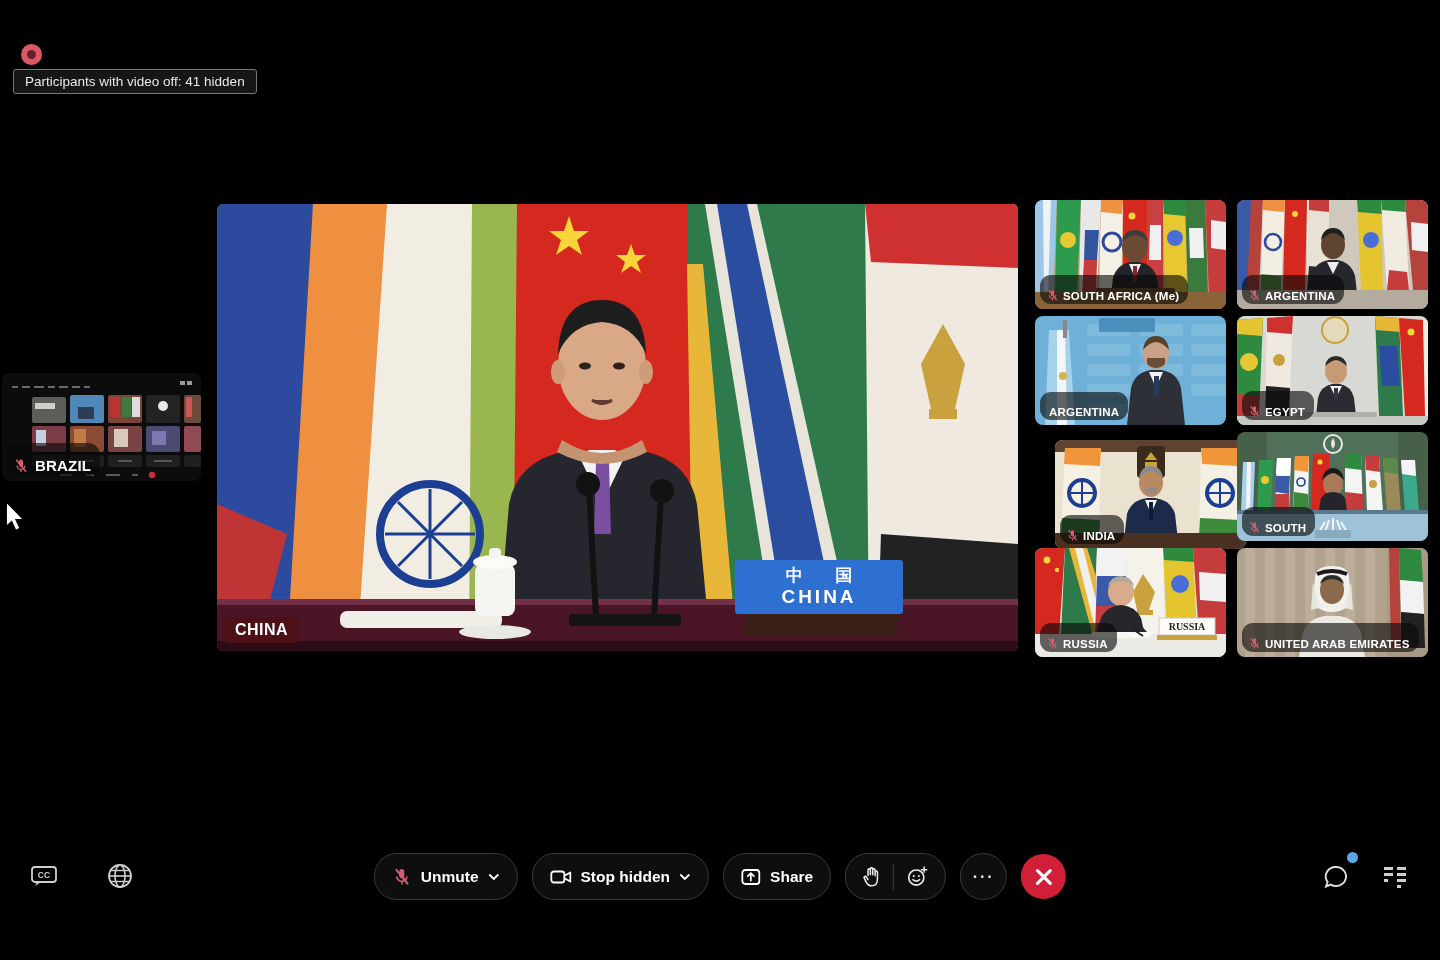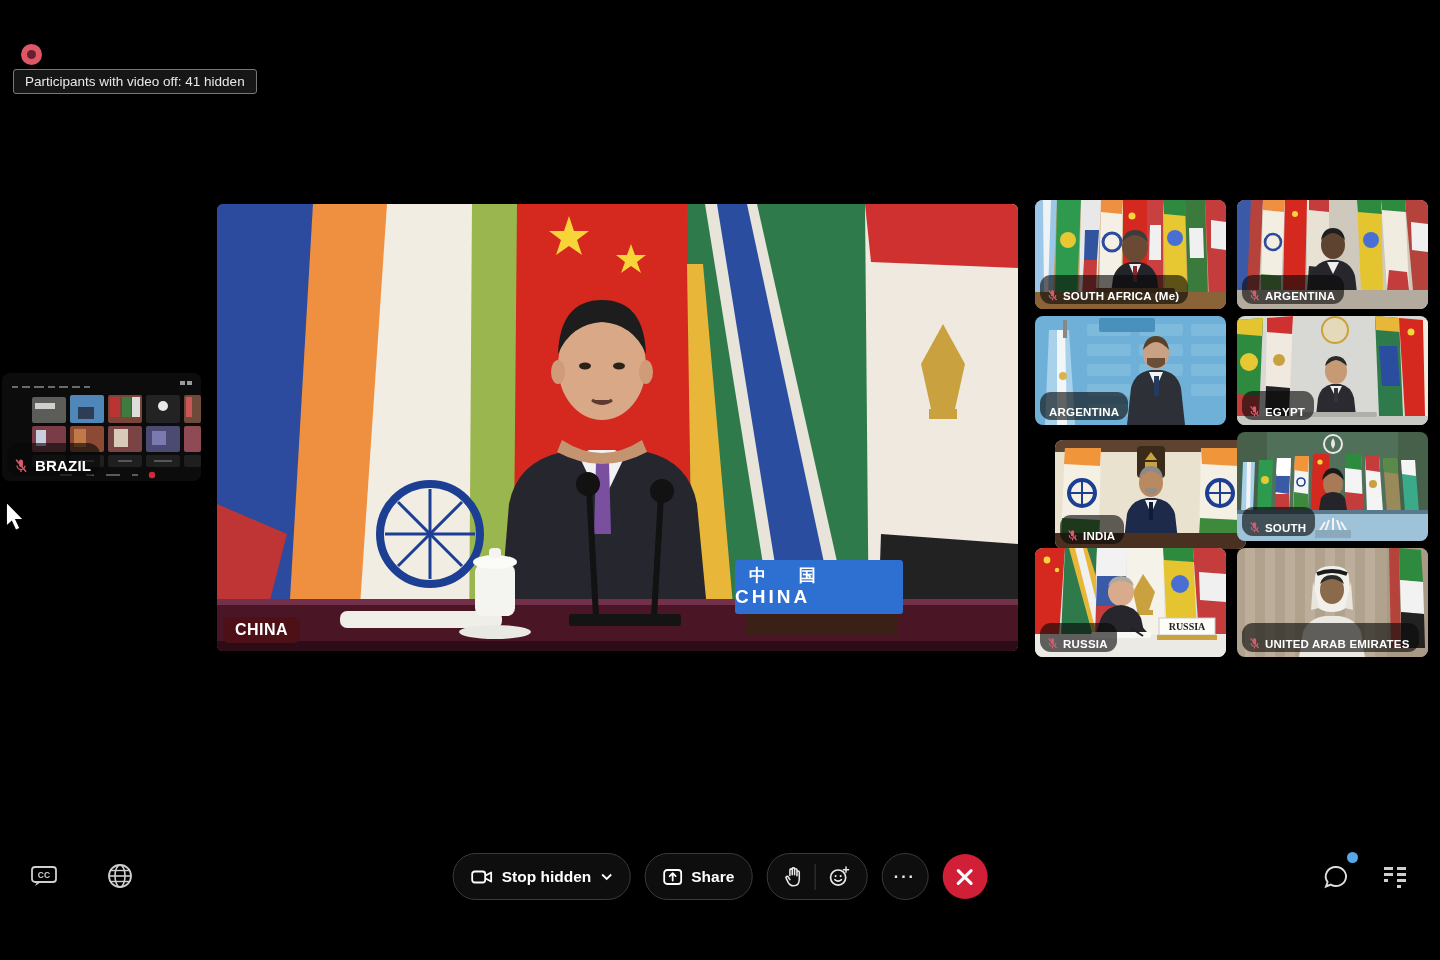--- a/index.html
+++ b/index.html
@@ -18,21 +18,21 @@
   .tile-label{position:absolute;left:5px;bottom:5px;display:inline-flex;align-items:center;gap:4px;
               background:rgba(8,8,8,.62);border-radius:11px;padding:14px 9px 2px 6px;max-width:181px;
               font-size:11.5px;font-weight:bold;letter-spacing:.2px;white-space:nowrap;}
   .tile-label.noicon{padding-left:9px;}
   .mic-ico{width:13px;height:13px;color:#d75a6e;flex:none;}
   .big-label .mic-ico{width:16px;height:16px;}
   .big-label{font-size:15px;border-radius:12px;gap:6px;}
   .stage-label{position:absolute;left:6px;bottom:8px;background:#4d1016;border-radius:6px;
                padding:4px 12px;font-size:16px;font-weight:bold;letter-spacing:.5px;}
   .nameplate{position:absolute;left:518px;top:356px;width:168px;height:54px;background:#2e6fd2;border-radius:3px;
-             display:flex;flex-direction:column;justify-content:center;line-height:1.15;}
+             display:flex;flex-direction:column;align-items:center;justify-content:center;line-height:1.15;}
   .nameplate .l1{font-size:17px;font-weight:bold;letter-spacing:14px;text-indent:14px;}
   .nameplate .l2{font-size:19px;font-weight:bold;letter-spacing:3px;}
   
   .controls{position:absolute;left:50%;bottom:60px;transform:translateX(-50%);display:flex;align-items:center;gap:14px;}
   .pill,.circle-btn{display:flex;align-items:center;justify-content:center;height:45px;background:#0e0e0e;
         border:1px solid #3a3a3a;border-radius:23px;color:#fff;gap:9px;padding:0 17px;cursor:default;}
   .pill .lbl{font-size:15.5px;font-weight:bold;}
   .circle-btn{width:45px;padding:0;border-radius:50%;}
   .circle-btn.leave{background:#d01f36;border:none;}
   .more-dots{font-size:16px;font-weight:bold;letter-spacing:2px;color:#e8e8e8;}
@@ -542,20 +542,29 @@
   <svg class="corner-ico" style="left:106px;top:862px;" width="28" height="28" viewBox="0 0 28 28">
     <circle cx="14" cy="14" r="11" fill="none" stroke="#cfcfcf" stroke-width="1.8"></circle>
     <ellipse cx="14" cy="14" rx="5" ry="11" fill="none" stroke="#cfcfcf" stroke-width="1.6"></ellipse>
     <line x1="3" y1="14" x2="25" y2="14" stroke="#cfcfcf" stroke-width="1.6"></line>
     <line x1="4.5" y1="8.5" x2="23.5" y2="8.5" stroke="#cfcfcf" stroke-width="1.4"></line>
     <line x1="4.5" y1="19.5" x2="23.5" y2="19.5" stroke="#cfcfcf" stroke-width="1.4"></line>
   </svg>
 
   <div class="controls">
     <div class="pill">
+      <svg width="20" height="20" viewBox="0 0 16 16" class="ico" style="color:#cf5d72">
+          <use href="#mic-off"></use>
+        </svg>
+      <span class="lbl">Unmute</span>
+      <svg width="12" height="8" viewBox="0 0 12 8" class="ico">
+          <path d="M1.5 1.5 L6 6 L10.5 1.5" fill="none" stroke="#fff" stroke-width="1.8"></path>
+        </svg>
+    </div>
+    <div class="pill">
       <svg width="22" height="18" viewBox="0 0 22 16" class="ico">
         <rect x="1.5" y="2.5" width="13" height="11" rx="2.5" fill="none" stroke="#fff" stroke-width="1.8"></rect>
         <path d="M15 6.5 L20.5 3.5 V12.5 L15 9.5" fill="none" stroke="#fff" stroke-width="1.8" stroke-linejoin="round"></path>
       </svg>
       <span class="lbl">Stop hidden</span>
       <svg width="12" height="8" viewBox="0 0 12 8" class="ico">
           <path d="M1.5 1.5 L6 6 L10.5 1.5" fill="none" stroke="#fff" stroke-width="1.8"></path>
         </svg>
     </div>
     <div class="pill">

